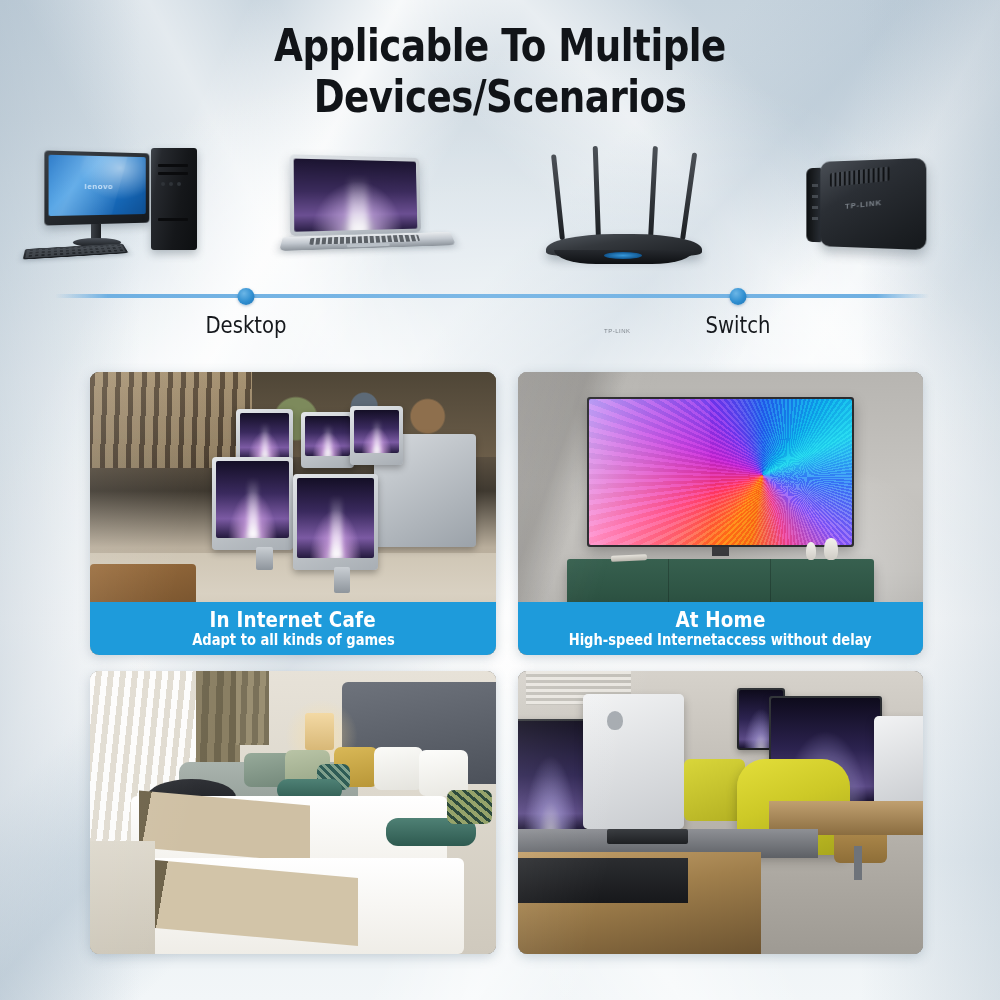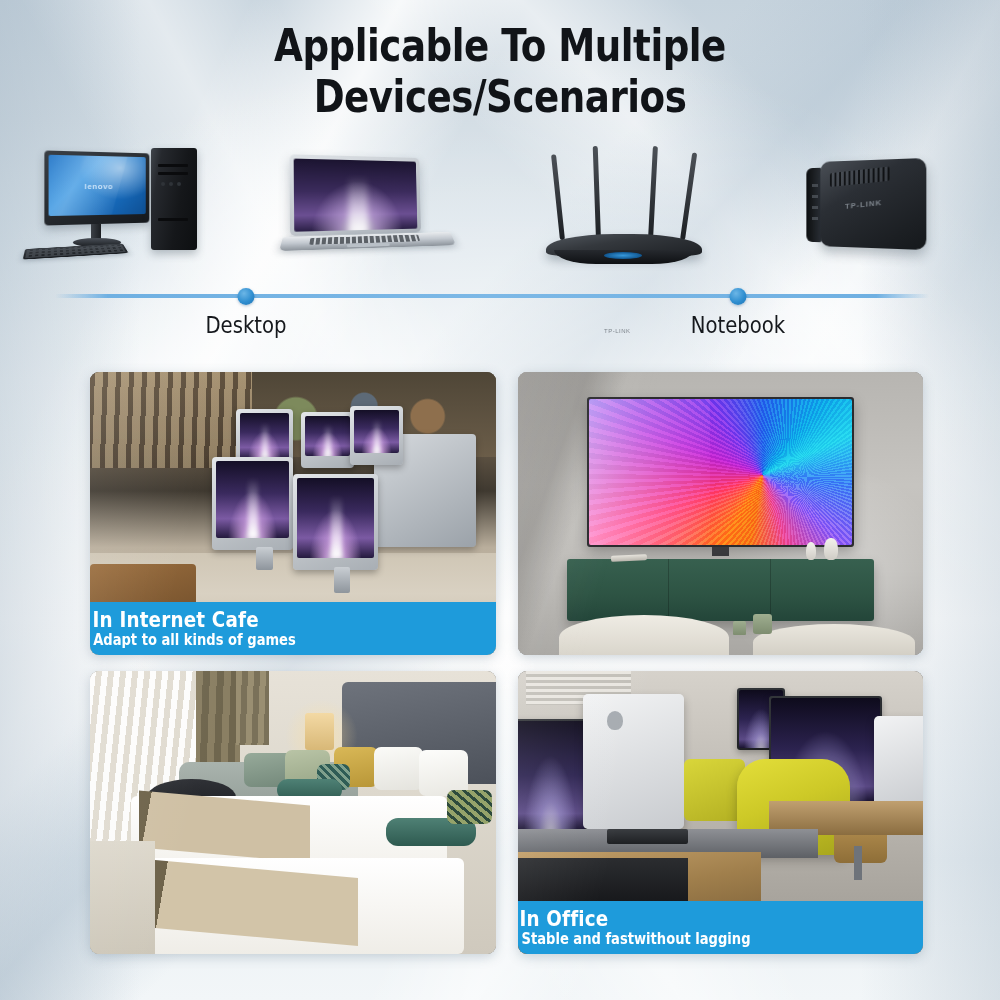--- a/index.html
+++ b/index.html
@@ -247,21 +247,21 @@
     border-radius:9px; overflow:hidden;
     box-shadow:0 3px 12px rgba(70,95,120,.26);
     background:#222;
   }
   .card.wide2 { width:405px; }
   .card-img { position:absolute; inset:0; }
   .cap {
     position:absolute; left:0; right:0; bottom:0; height:53px;
     background:#1e9bdb;
     color:#fff; text-align:center;
-    display:flex; flex-direction:column; justify-content:center; align-items:flex-start;
+    display:flex; flex-direction:column; justify-content:center; align-items:center;
     border-radius:0 0 8px 8px;
   }
   .cap-title {
     font-size:21px; font-weight:700; line-height:1.05;
     font-family:"DejaVu Sans Condensed","Liberation Sans",sans-serif;
     letter-spacing:.2px; transform:scaleX(.97);
   }
   .cap-sub {
     font-size:15px; font-weight:700; line-height:1.1; margin-top:1px;
     font-family:"DejaVu Sans Condensed","Liberation Sans",sans-serif;
@@ -539,21 +539,21 @@
 
   <div class="timeline">
     <div class="tl-line"></div>
     <div class="tl-items">
       <div class="tl-cell">
         <div class="tl-dot"></div>
         <div class="tl-label">Desktop</div>
       </div>
       <div class="tl-cell">
         <div class="tl-dot"></div>
-        <div class="tl-label">Notebook</div>
+        <div class="tl-label">Switch</div>
       </div>
     </div>
   </div>
 
   <div class="cards">
 
     <div class="card-row">
 
       <div class="card">
         <div class="card-img ph-cafe">
@@ -601,20 +601,24 @@
           </div>
           <div class="remote"></div>
           <div class="vase v1"></div>
           <div class="vase v2"></div>
           <div class="table"></div>
           <div class="table2"></div>
           <div class="pot p1"></div>
           <div class="pot p2"></div>
         </div>
         <div class="card-gloss"></div>
+        <div class="cap">
+          <div class="cap-title">At Home</div>
+          <div class="cap-sub">High-speed Internetaccess without delay</div>
+        </div>
       </div>
     </div>
 
     <div class="card-row">
 
       <div class="card">
         <div class="card-img ph-hotel">
           <div class="ht-wall"></div>
           <div class="ht-curtain"></div>
           <div class="ht-drape"></div>
@@ -662,20 +666,16 @@
           <div class="chair"></div>
           <div class="chair-leg"></div>
           <div class="chair-pole"></div>
           <div class="desk-c"></div>
           <div class="desk-a"></div>
           <div class="kbd-of"></div>
           <div class="desk-b"></div>
           <div class="desk-top"></div>
         </div>
         <div class="card-gloss"></div>
-        <div class="cap">
-          <div class="cap-title">In Office</div>
-          <div class="cap-sub">Stable and fastwithout lagging</div>
-        </div>
       </div>
     </div>
   </div>
 </div>
 
 </body></html>

